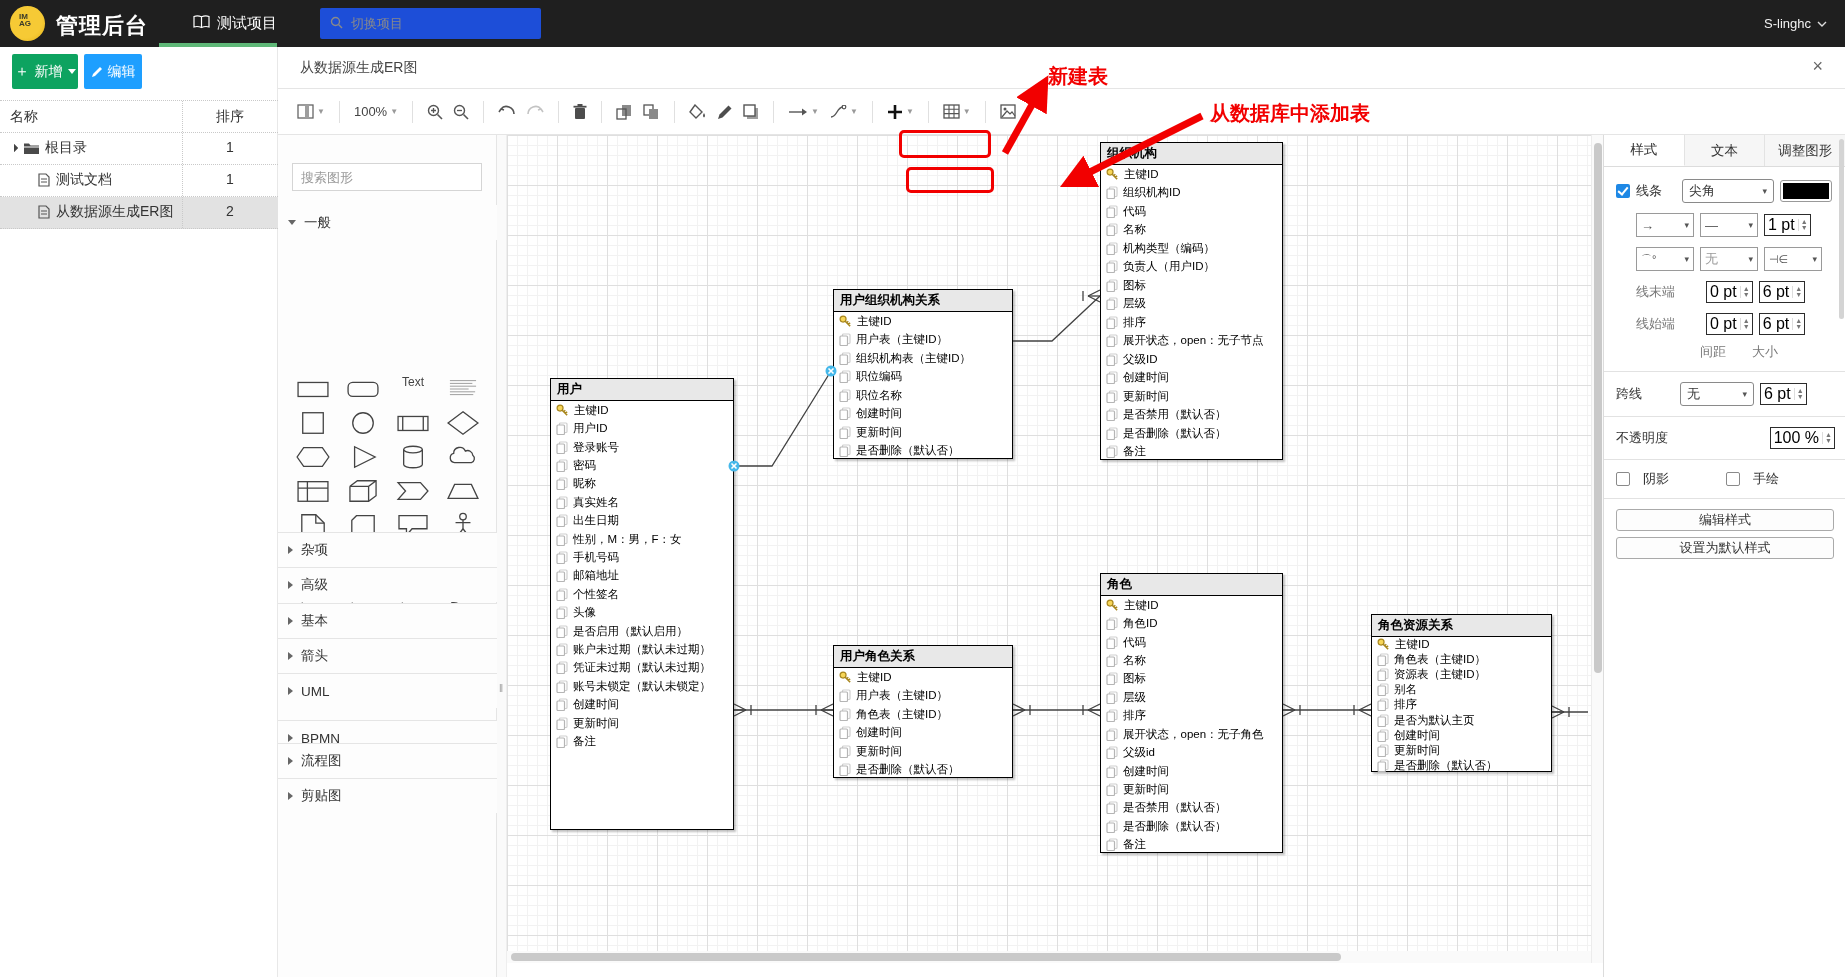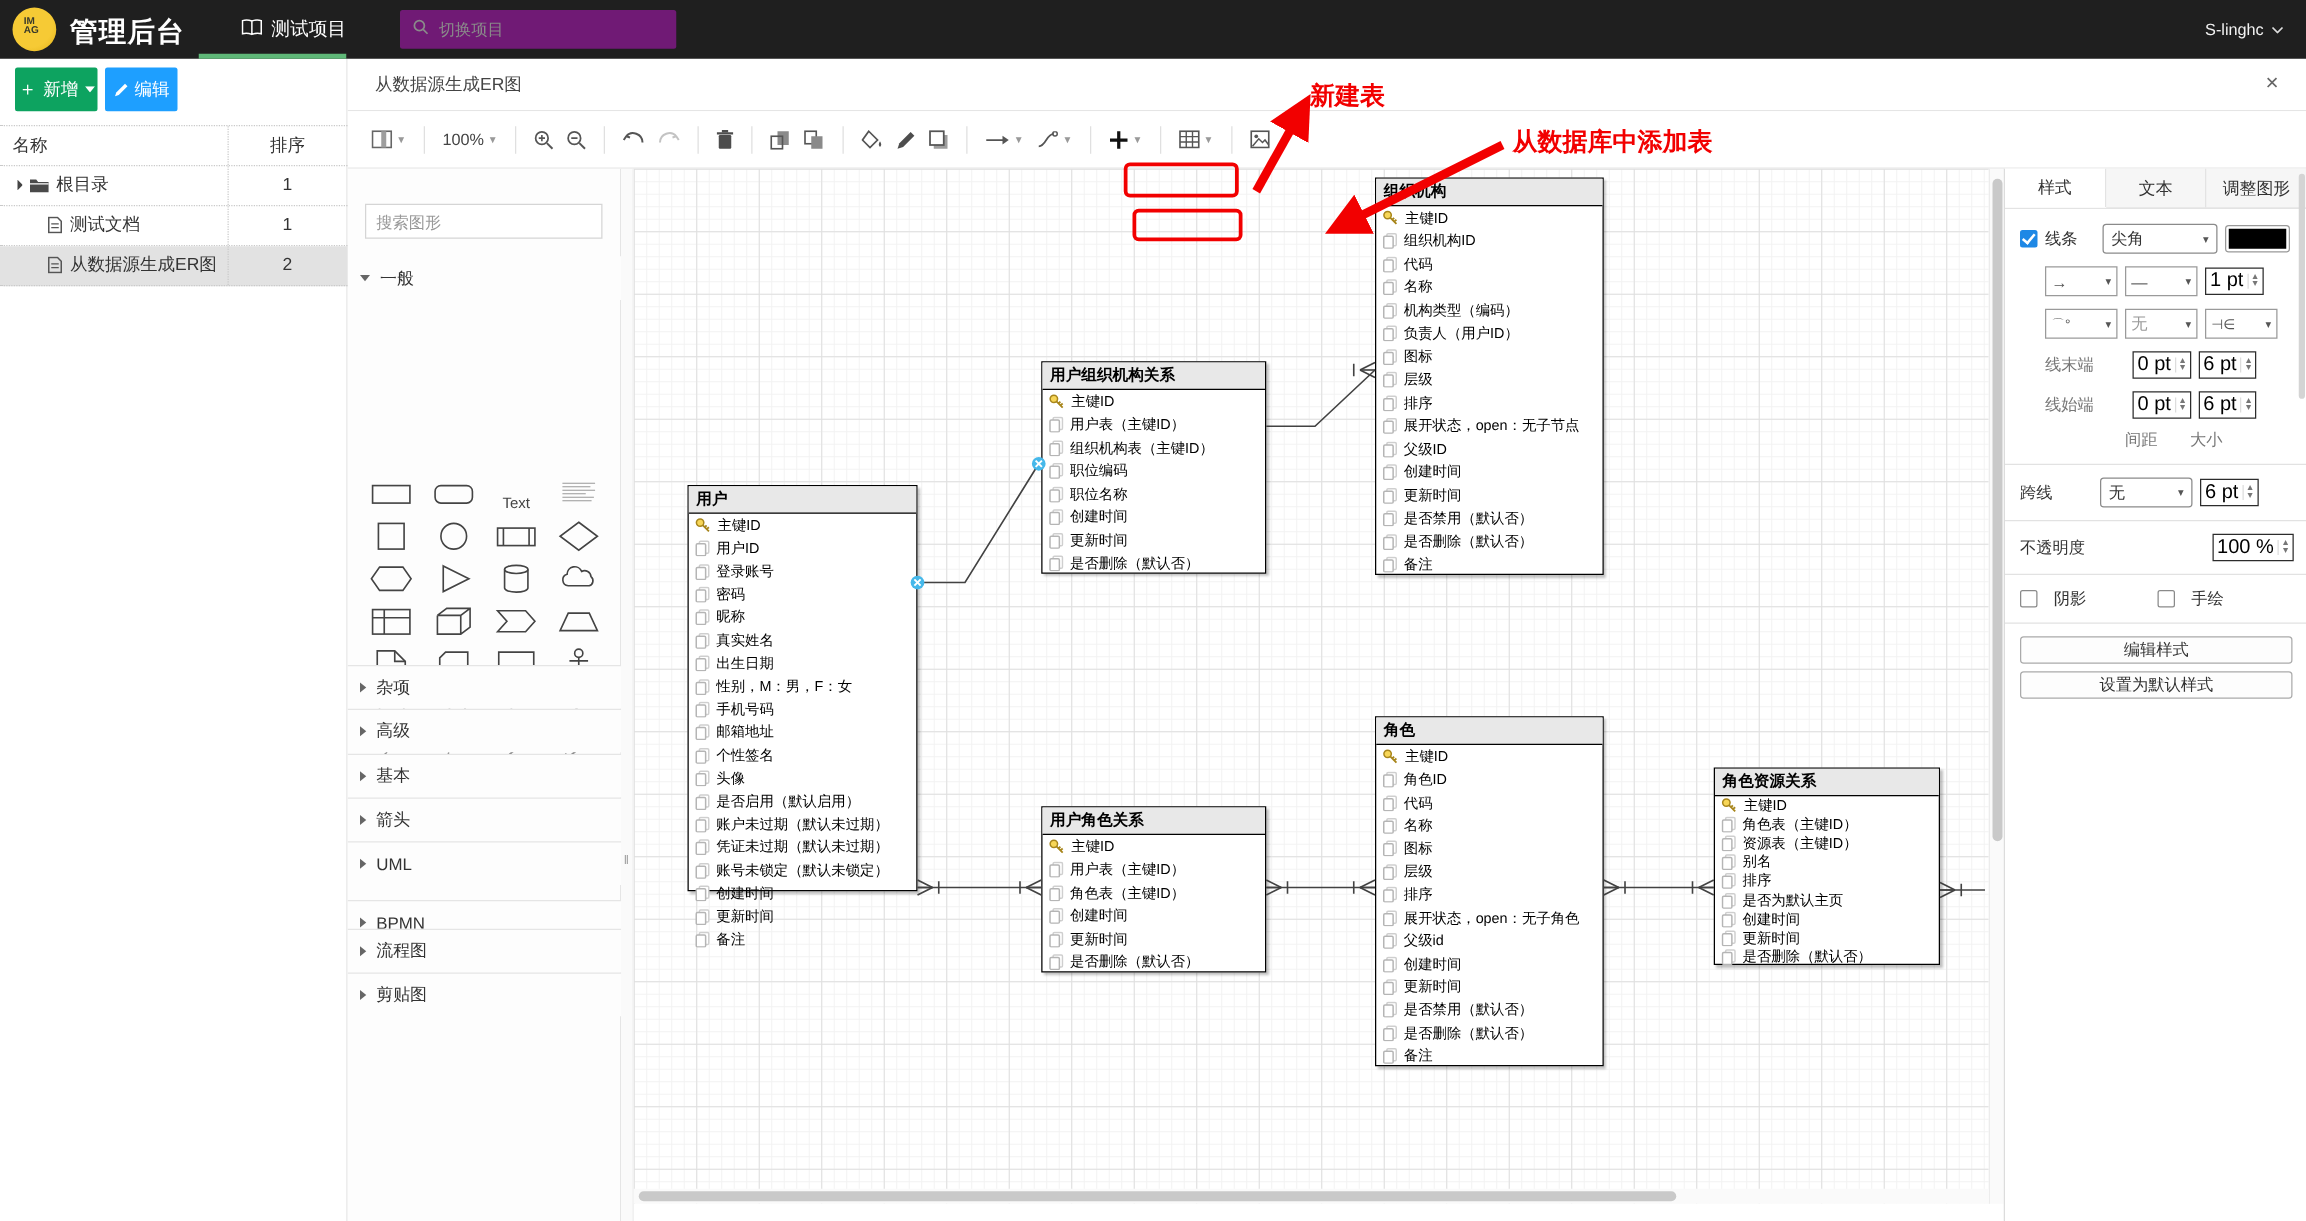--- a/index.html
+++ b/index.html
@@ -9,21 +9,21 @@
 
   
   .topbar { position:absolute; left:0; top:0; width:1845px; height:47px; background:#1f1f1f; z-index:20; }
   .logo { position:absolute; left:10px; top:6px; width:35px; height:35px; border-radius:50%;
     background:radial-gradient(circle at 40% 40%, #f6ca35 60%, #e0ae14 100%); overflow:hidden; }
   .logo span { position:absolute; left:9px; top:7px; font-size:8px; color:#3a3a2a; font-weight:bold; line-height:7px; }
   .brand { position:absolute; left:56px; top:11px; color:#fff; font-size:22px; font-weight:bold; letter-spacing:1px; }
   .nav-item { position:absolute; left:159px; top:0; width:118px; height:47px; color:#fff; font-size:15px;
     display:flex; align-items:center; justify-content:flex-end; gap:7px; }
   .nav-item .underline { position:absolute; left:0; bottom:0; width:100%; height:4px; background:#5fb878; }
-  .topsearch { position:absolute; left:320px; top:8px; width:221px; height:31px; background:#701a75;
+  .topsearch { position:absolute; left:320px; top:8px; width:221px; height:31px; background:#1d4ed8;
     border-radius:2px; display:flex; align-items:center; padding:0 10px; gap:8px; }
   .topsearch input { background:transparent; border:none; outline:none; color:#bbb; font-size:13px; width:170px;
     font-family:inherit; }
   .topsearch input::placeholder { color:#8a8a8a; }
   .topuser { position:absolute; right:18px; top:0; height:47px; display:flex; align-items:center; gap:6px;
     color:#f2f2f2; font-size:13px; }
 
   
   .docpanel { position:absolute; left:0; top:47px; width:278px; height:930px; background:#fff;
     border-right:1px solid #e8e8e8; z-index:5; }
@@ -63,21 +63,21 @@
   .shape-search { position:absolute; left:14px; top:28px; width:190px; height:28px; border:1px solid #d5d5d5;
     background:#fff; display:flex; align-items:center; padding:0 8px; }
   .shape-search input { border:none; outline:none; flex:1; font-size:13px; color:#555; font-family:inherit; }
   .shape-search input::placeholder { color:#999; }
   .pal-section { position:absolute; left:0; width:219px; height:35px; border-top:1px solid #e5e5e5;
     display:flex; align-items:center; gap:8px; padding-left:10px; font-size:13.5px; color:#333; cursor:pointer; background:#fdfdfd;}
   .pal-caret { width:0; height:0; }
   .pal-caret.right { border-left:5px solid #666; border-top:4px solid transparent; border-bottom:4px solid transparent; }
   .pal-caret.down { border-top:5px solid #666; border-left:4px solid transparent; border-right:4px solid transparent; }
   .shape-grid { position:absolute; left:10px; top:240px; width:200px; display:flex; flex-wrap:wrap; }
-  .shape-cell { width:50px; height:34px; display:flex; align-items:flex-end; justify-content:center; cursor:pointer; }
+  .shape-cell { width:50px; height:34px; display:flex; align-items:flex-start; justify-content:center; cursor:pointer; }
   .splitter { position:absolute; left:497px; top:135px; width:10px; height:842px; background:#fafafa; z-index:4;
     border-right:1px solid #eee; }
   .splitter span { position:absolute; top:548px; left:2px; color:#999; font-size:10px; }
 
   
   .canvas { position:absolute; left:507px; top:135px; width:1084px; height:828px; background:#fff; overflow:hidden; z-index:1;
     background-image:
       linear-gradient(#dfdfdf 1px, transparent 1px),
       linear-gradient(90deg,#dfdfdf 1px, transparent 1px),
       linear-gradient(#f2f2f2 1px, transparent 1px),
@@ -630,21 +630,21 @@
         <line x1="852" y1="575" x2="864" y2="575" stroke="#424242" stroke-width="1.3"></line>
         <line x1="852" y1="575" x2="864" y2="581" stroke="#424242" stroke-width="1.3"></line>
         <line x1="847" y1="570" x2="847" y2="580" stroke="#424242" stroke-width="1.3"></line>
         <polyline points="1045,577 1081,577" fill="none" stroke="#424242" stroke-width="1.3"></polyline>
         <line x1="1057" y1="577" x2="1045" y2="571" stroke="#424242" stroke-width="1.3"></line>
         <line x1="1057" y1="577" x2="1045" y2="577" stroke="#424242" stroke-width="1.3"></line>
         <line x1="1057" y1="577" x2="1045" y2="583" stroke="#424242" stroke-width="1.3"></line>
         <line x1="1062" y1="572" x2="1062" y2="582" stroke="#424242" stroke-width="1.3"></line>
       </svg>
     <div id="er-tables">
-        <div class="er-table" style="left: 43px; top: 253px; width: 184px; height: 325px; text-align: right;">
+        <div class="er-table" style="left: 43px; top: 243px; width: 184px; height: 452px; text-align: right;">
           <div class="er-title">用户</div>
           <div class="er-row" style="height:18.42105263157895px">
             <svg width="13" height="13" viewBox="0 0 14 14">
               <circle cx="4.4" cy="4.4" r="3.2" fill="#f7d658" stroke="#a8861c" stroke-width="1.3"></circle>
               <path d="M6.6 6.6 L12 12 M10 10 L12 8.4 M8.4 8.4 L10 6.8" stroke="#a8861c" stroke-width="1.6" fill="none"></path>
             </svg>
             <span>主键ID</span>
           </div>
           <div class="er-row" style="height:18.42105263157895px">
             <svg width="12" height="13" viewBox="0 0 12 13">

